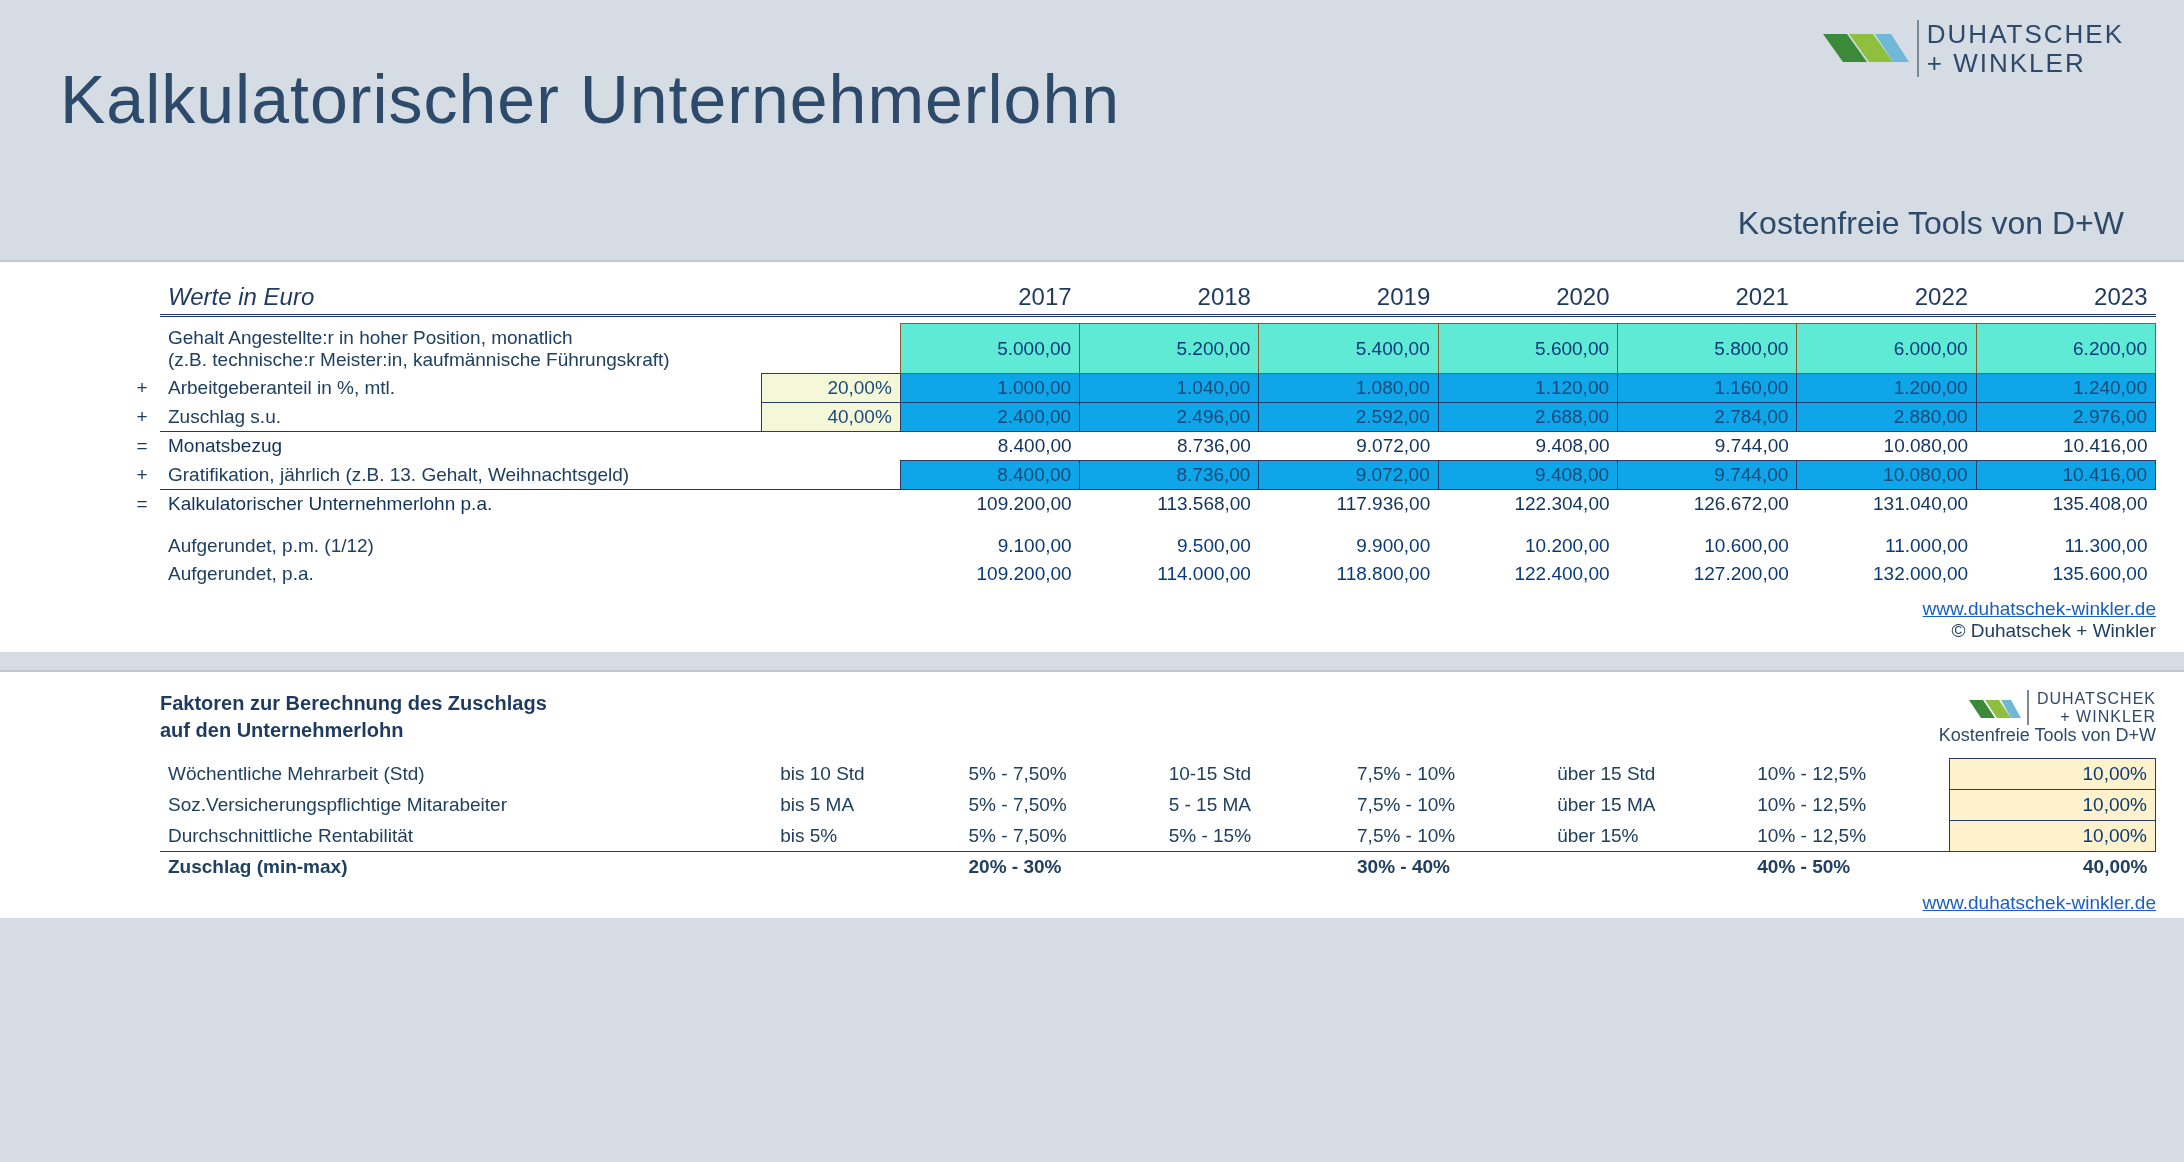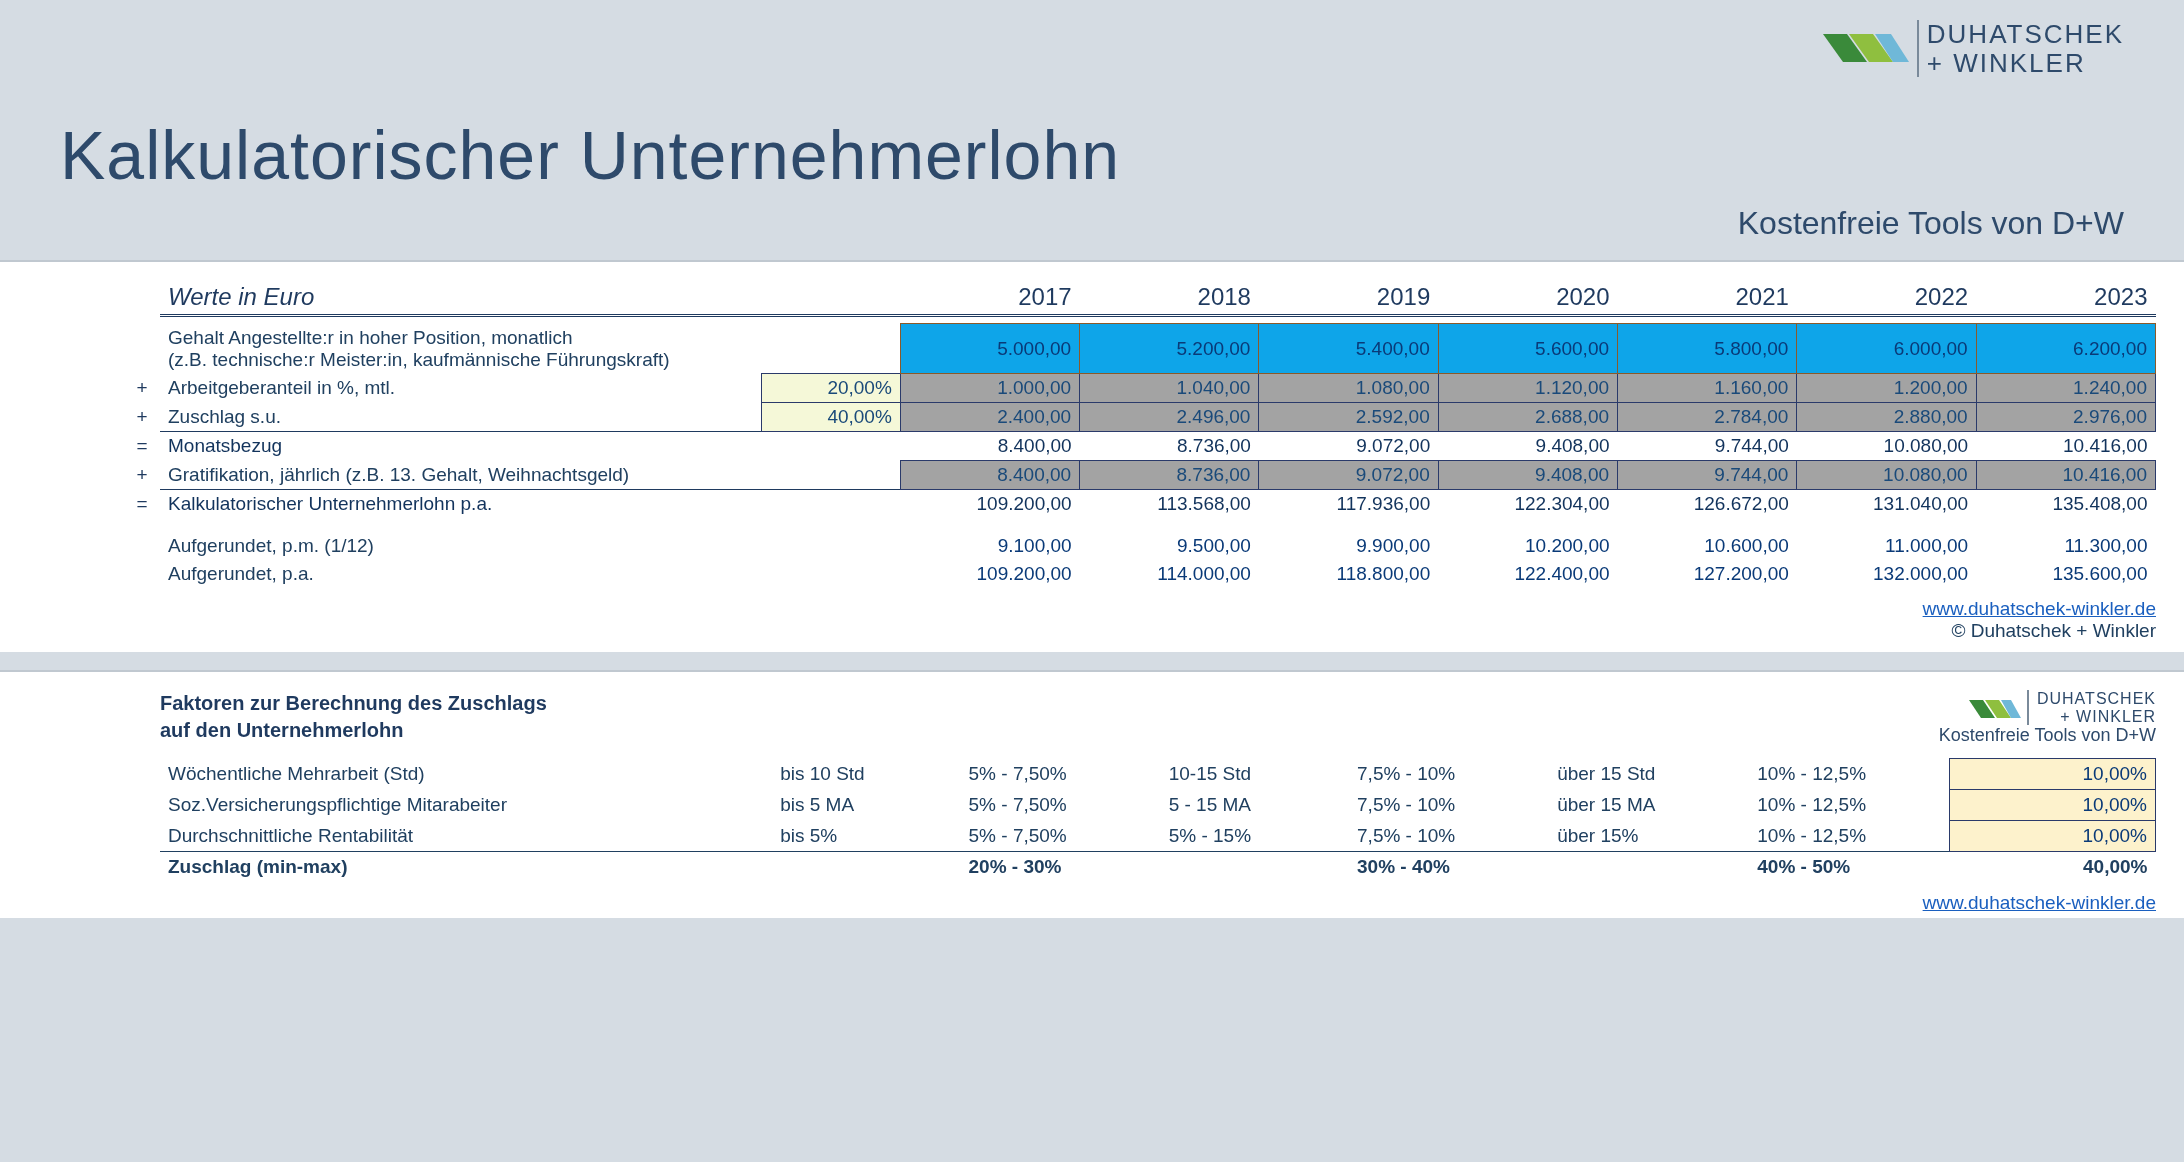--- a/index.html
+++ b/index.html
@@ -33,21 +33,21 @@
     font-size: 26px;
     letter-spacing: 2px;
     border-left: 2px solid #7a8a9a;
     padding-left: 8px;
     line-height: 1.1;
   }
   h1.title {
     font-weight: 300;
     font-size: 68px;
     color: #2e4a6b;
-    margin-top: 96px;
+    margin-top: 40px;
     letter-spacing: 1px;
   }
   .subtitle {
     position: absolute;
     right: 60px;
     bottom: 18px;
     font-size: 32px;
     color: #2e4a6b;
     font-weight: 400;
   }
@@ -90,27 +90,27 @@
   .rowlabel {
     position: relative;
     color: #204060;
     font-size: 19px;
     text-align: left;
     padding-left: 4px;
   }
   .num { text-align: right; color: #0a3a78; font-variant-numeric: tabular-nums; }
   .bold { font-weight: 700; color: #12335c; }
   .yellow {
+    background: #5eead4;
+    border: 1px solid #8a5a2a;
+    text-align: right;
+    color: #0a3a78;
+  }
+  .yellow-green {
     background: #0ea5e9;
-    border: 1px solid #8a5a2a;
-    text-align: right;
-    color: #0a3a78;
-  }
-  .yellow-green {
-    background: #a3a3a3;
     border: 1px solid #2a3a6a;
     text-align: right;
     color: #1a4a7a;
   }
   .pctbox {
     background: #f5f8d8;
     border: 1px solid #2a3a6a;
     text-align: right;
     color: #1a4a7a;
   }

